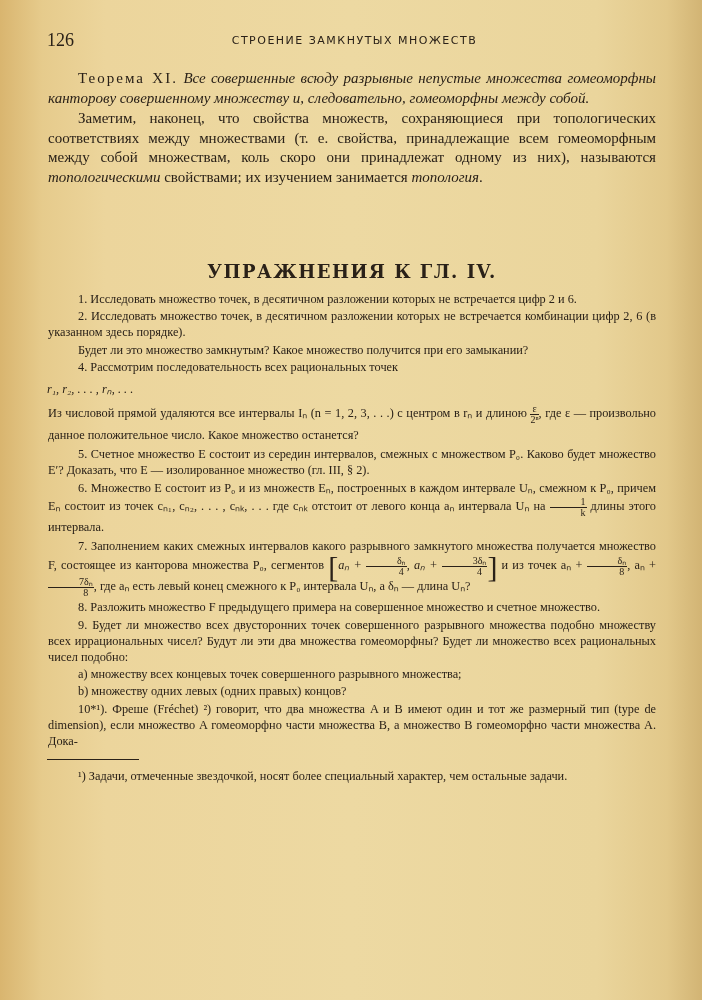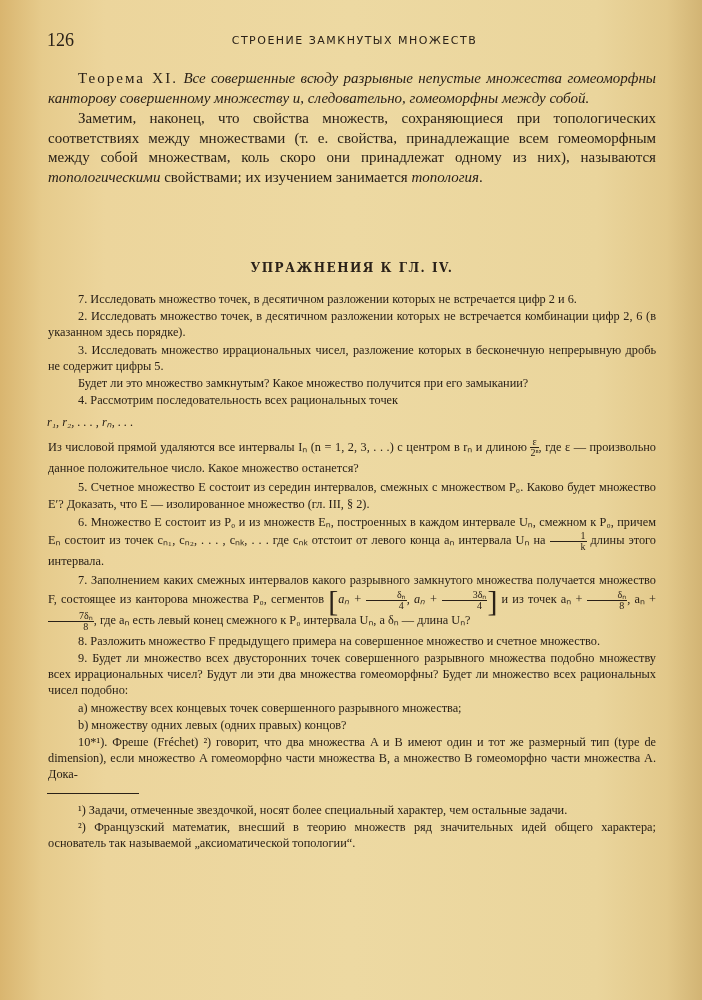--- a/index.html
+++ b/index.html
@@ -14,21 +14,21 @@
   .hdr { position: absolute; top: 30px; left: 47px; right: 40px; height: 20px; }
   .pnum { position: absolute; left: 0; top: 0; font-size: 18px; font-family: "Liberation Serif", serif; }
   .rhead { position: absolute; left: 0; right: 0; top: 4px; text-align: center; font-size: 11px; letter-spacing: 1.5px; font-family: "DejaVu Sans", sans-serif; }
   .body { position: absolute; left: 47px; width: 610px; font-family: "Liberation Serif", serif; }
   p { margin: 1px; text-align: justify; }
   .ind { text-indent: 30px; }
   .big { font-size: 15px; line-height: 19.5px; }
   .small { font-size: 12.3px; line-height: 16.2px; }
   .spaced { letter-spacing: 2px; }
   i { font-style: italic; }
-  .section-title { text-align: center; font-size: 12px; font-weight: bold; letter-spacing: 1.5px; font-family: "DejaVu Serif", serif; }
+  .section-title { text-align: center; font-size: 18px; font-weight: bold; letter-spacing: 1.5px; font-family: "DejaVu Serif", serif; }
   .center { text-align: left; }
   .frac { display: inline-block; vertical-align: middle; text-align: center; font-size: 10px; line-height: 10px; }
   .frac span { display: block; }
   .frac .num { border-bottom: 1px solid #2a2118; padding: 0 1px; }
   .bracket { font-size: 30px; vertical-align: middle; line-height: 20px; }
   .rule { width: 92px; border-top: 1px solid #2a2118; margin: 10px 0 8px 0; }
 </style>
 </head>
 <body>
 
@@ -42,33 +42,31 @@
   <div class="body" style="top:68px;">
     <p class="ind big"><span class="spaced">Теорема XI.</span> <i>Все совершенные всюду разрывные непустые множества гомеоморфны канторову совершенному множеству и, следовательно, гомеоморфны между собой.</i></p>
     <p class="ind big"><span>Заметим, наконец, что свойства множеств, сохраняющиеся при топологических соответствиях между множествами (т. е. свойства, принадлежащие всем гомеоморфным между собой множествам, коль скоро они принадлежат одному из них), называются </span><i>топологическими</i><span> свойствами; их изучением занимается </span><i>топология</i><span>.</span></p>
   </div>
 
   <div class="body" style="top:261px;">
     <div class="section-title">УПРАЖНЕНИЯ К ГЛ. IV.</div>
   </div>
 
   <div class="body" style="top:290px;">
-    <p class="ind small">7. Исследовать множество точек, в десятичном разложении которых не встречается цифр 2 и 6.</p>
+    <p class="ind small">1. Исследовать множество точек, в десятичном разложении которых не встречается цифр 2 и 6.</p>
     <p class="ind small">2. Исследовать множество точек, в десятичном разложении которых не встречается комбинации цифр 2, 6 (в указанном здесь порядке).</p>
-    <p class="ind small">3. Исследовать множество иррациональных чисел, разложение которых в бесконечную непрерывную дробь не содержит цифры 5.</p>
     <p class="ind small">Будет ли это множество замкнутым? Какое множество получится при его замыкании?</p>
     <p class="ind small">4. Рассмотрим последовательность всех рациональных точек</p>
     <p class="small center" style="margin:6px 0;"><i>r₁, r₂, . . . , rₙ, . . .</i></p>
     <p class="small" style="line-height:20px;"><span>Из числовой прямой удаляются все интервалы Iₙ (n = 1, 2, 3, . . .) с центром в rₙ и длиною </span><span class="frac"><span class="num">ε</span><span>2ⁿ</span></span><span>, где ε — произвольно данное положительное число. Какое множество останется?</span></p>
     <p class="ind small">5. Счетное множество E состоит из середин интервалов, смежных с множеством P₀. Каково будет множество E′? Доказать, что E — изолированное множество (гл. III, § 2).</p>
     <p class="ind small" style="line-height:18px;"><span>6. Множество E состоит из P₀ и из множеств Eₙ, построенных в каждом интервале Uₙ, смежном к P₀, причем Eₙ состоит из точек cₙ₁, cₙ₂, . . . , cₙₖ, . . . где cₙₖ отстоит от левого конца aₙ интервала Uₙ на </span><span class="frac"><span class="num">1</span><span>k</span></span><span> длины этого интервала.</span></p>
     <p class="ind small" style="line-height:19px;"><span>7. Заполнением каких смежных интервалов какого разрывного замкнутого множества получается множество F, состоящее из канторова множества P₀, сегментов </span><span class="bracket">[</span><i>aₙ + </i><span class="frac"><span class="num">δₙ</span><span>4</span></span><i>,  aₙ + </i><span class="frac"><span class="num">3δₙ</span><span>4</span></span><span class="bracket">]</span><span> и из точек aₙ + </span><span class="frac"><span class="num">δₙ</span><span>8</span></span><span>,   aₙ + </span><span class="frac"><span class="num">7δₙ</span><span>8</span></span><span>, где aₙ есть левый конец смежного к P₀ интервала Uₙ, а δₙ — длина Uₙ?</span></p>
     <p class="ind small">8. Разложить множество F предыдущего примера на совершенное множество и счетное множество.</p>
     <p class="ind small">9. Будет ли множество всех двусторонних точек совершенного разрывного множества подобно множеству всех иррациональных чисел? Будут ли эти два множества гомеоморфны? Будет ли множество всех рациональных чисел подобно:</p>
     <p class="ind small">a) множеству всех концевых точек совершенного разрывного множества;</p>
     <p class="ind small">b) множеству одних левых (одних правых) концов?</p>
     <p class="ind small">10*¹). Фреше (Fréchet) ²) говорит, что два множества A и B имеют один и тот же размерный тип (type de dimension), если множество A гомеоморфно части множества B, а множество B гомеоморфно части множества A. Дока-</p>
     <div class="rule"></div>
     <p class="ind small">¹) Задачи, отмеченные звездочкой, носят более специальный характер, чем остальные задачи.</p>
-    <p class="ind small">²) Французский математик, внесший в теорию множеств ряд значительных идей общего характера; основатель так называемой „аксиоматической топологии“.</p>
   </div>
 
 </div>
 
 </body></html>

